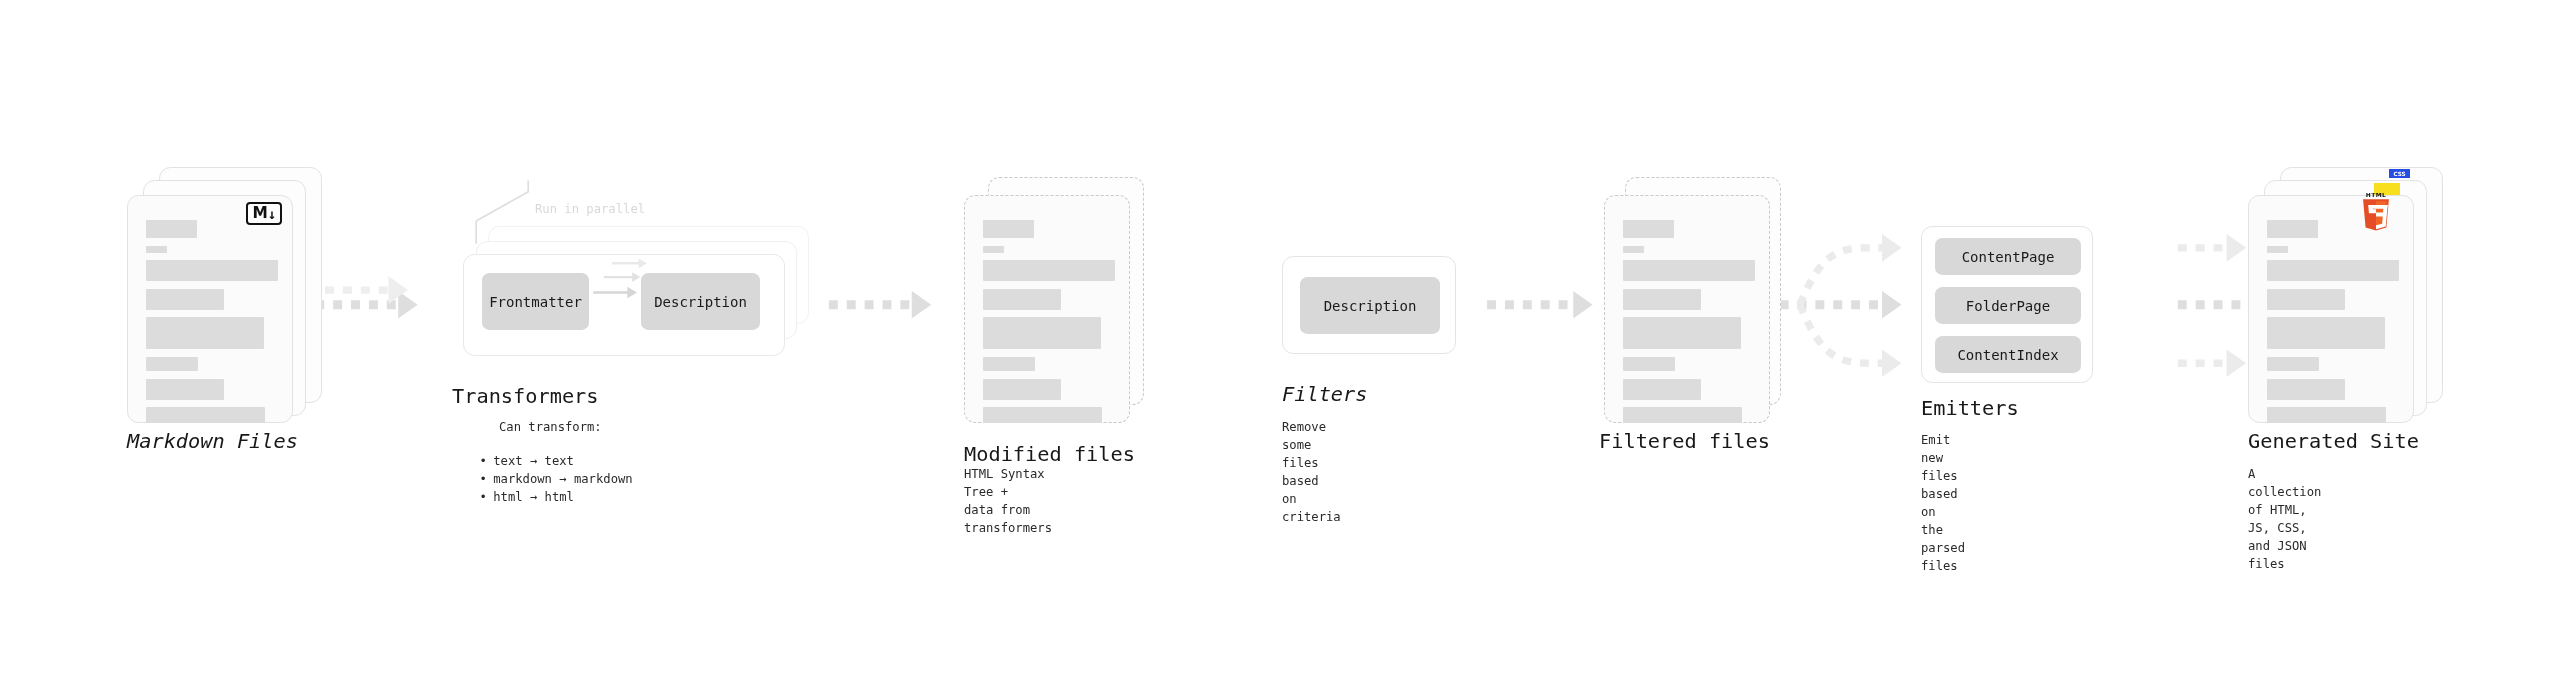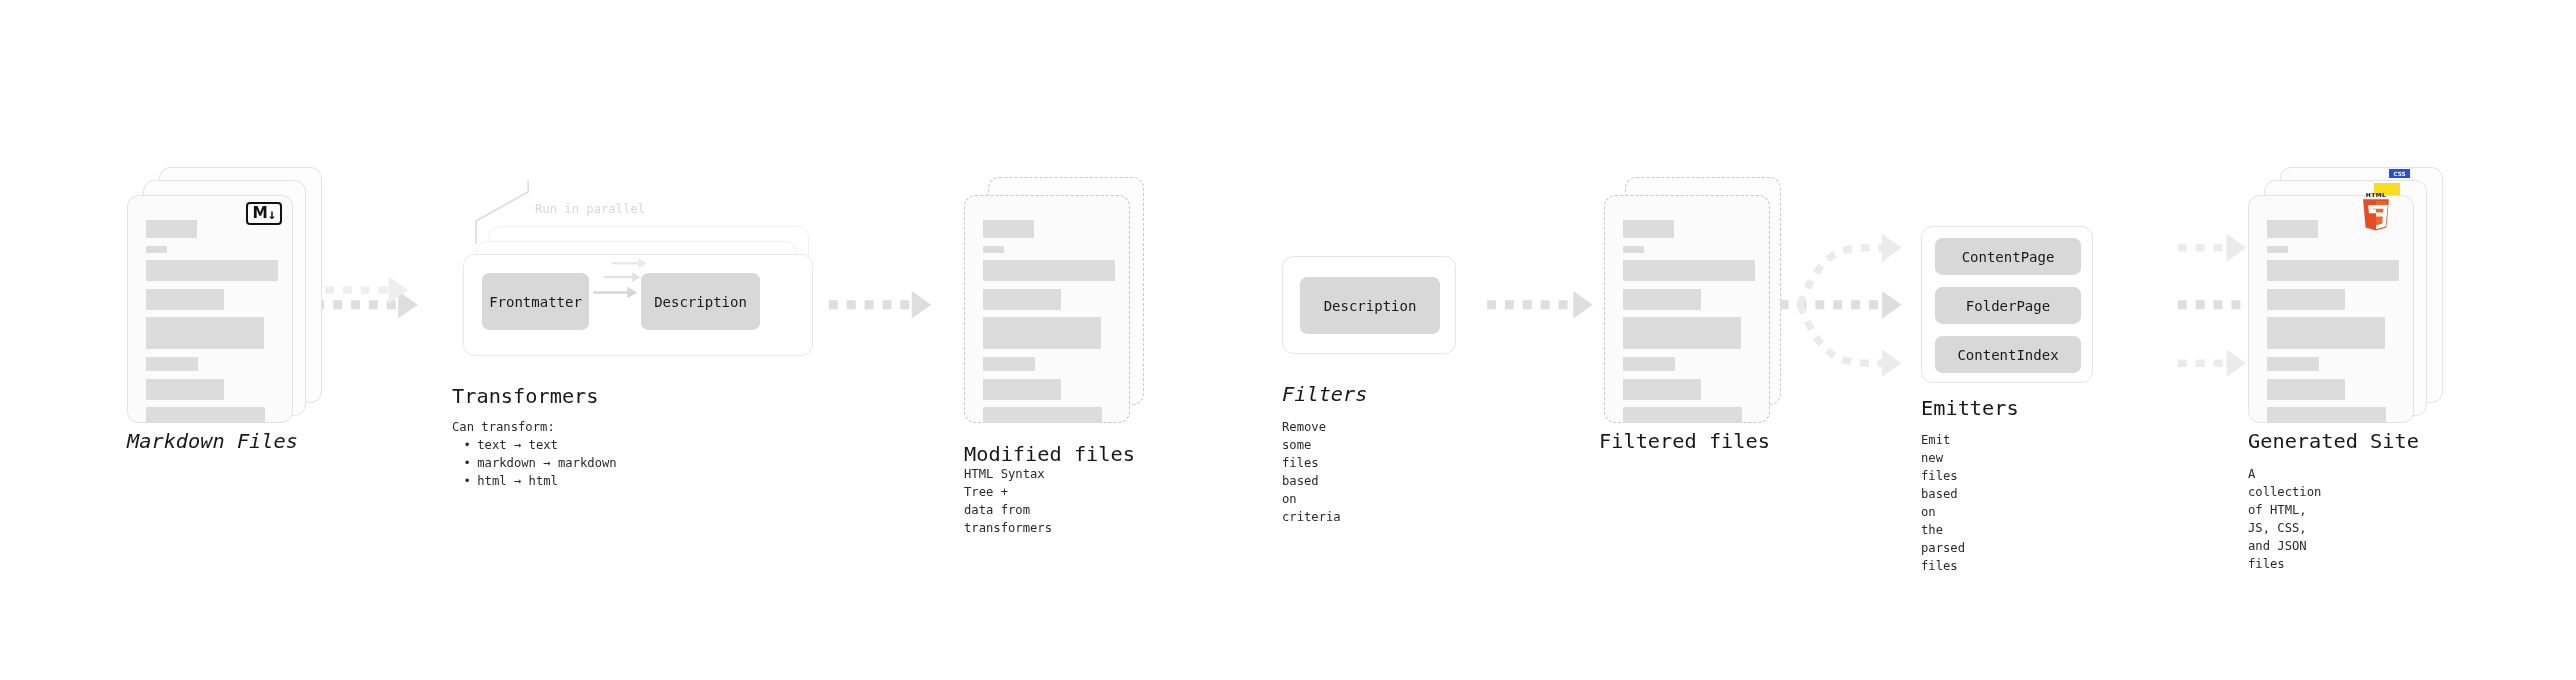--- a/index.html
+++ b/index.html
@@ -118,22 +118,22 @@
     line-height: 18px;
     color: #2a2a2a;
     white-space: pre-line;
   }
   .bullets {
     position: absolute;
     font-size: 12.2px;
     line-height: 18px;
     color: #2a2a2a;
   }
-  .bullets .b-head { display: block; }
-  .bullets ul { margin: 0; padding: 0 0 0 11.4px; list-style: none; }
+  .bullets .b-head { display: block; text-align: center; }
+  .bullets ul { margin: 16px; padding: 0 0 0 11.4px; list-style: none; }
   .bullets li { white-space: nowrap; }
   .bullets li::before { content: "\2022"; margin-right: 6.5px; }
 
   .parallel-label {
     position: absolute;
     font-size: 12.2px;
     color: #d8d8d8;
     white-space: nowrap;
   }
 
@@ -233,21 +233,21 @@
     <div class="proc-box" style="left:488px; top:226px; width:321px; height:98px; border-color:#f2f2f2;">
       <div class="pill" style="left:18px; top:14.6px; width:106px; height:59px; background:#eeeeee;"></div>
       <div class="pill" style="left:177px; top:14.6px; width:117px; height:59px; background:#eeeeee;"></div>
     </div>
 
     <div class="proc-box" style="left:476px; top:241px; width:321px; height:98px; border-color:#efefef;">
       <div class="pill" style="left:18px; top:14.6px; width:106px; height:59px; background:#e8e8e8;"></div>
       <div class="pill" style="left:177px; top:14.6px; width:117px; height:59px; background:#e8e8e8;"></div>
     </div>
 
-    <div class="proc-box" style="left:463px; top:254px; width:350px; height:102px; border-color:#e8e8e8;">
+    <div class="proc-box" style="left:463px; top:254px; width:322px; height:102px; border-color:#e8e8e8;">
       <div class="pill" style="left:18px; top:18px; width:107px; height:57px;">
         <span>Frontmatter</span>
       </div>
       <div class="pill" style="left:177px; top:18px; width:119px; height:57px;">
         <span>Description</span>
       </div>
     </div>
 
     <svg class="overlay" viewBox="0 0 3170 838">
       <g stroke-width="3" fill="none">

